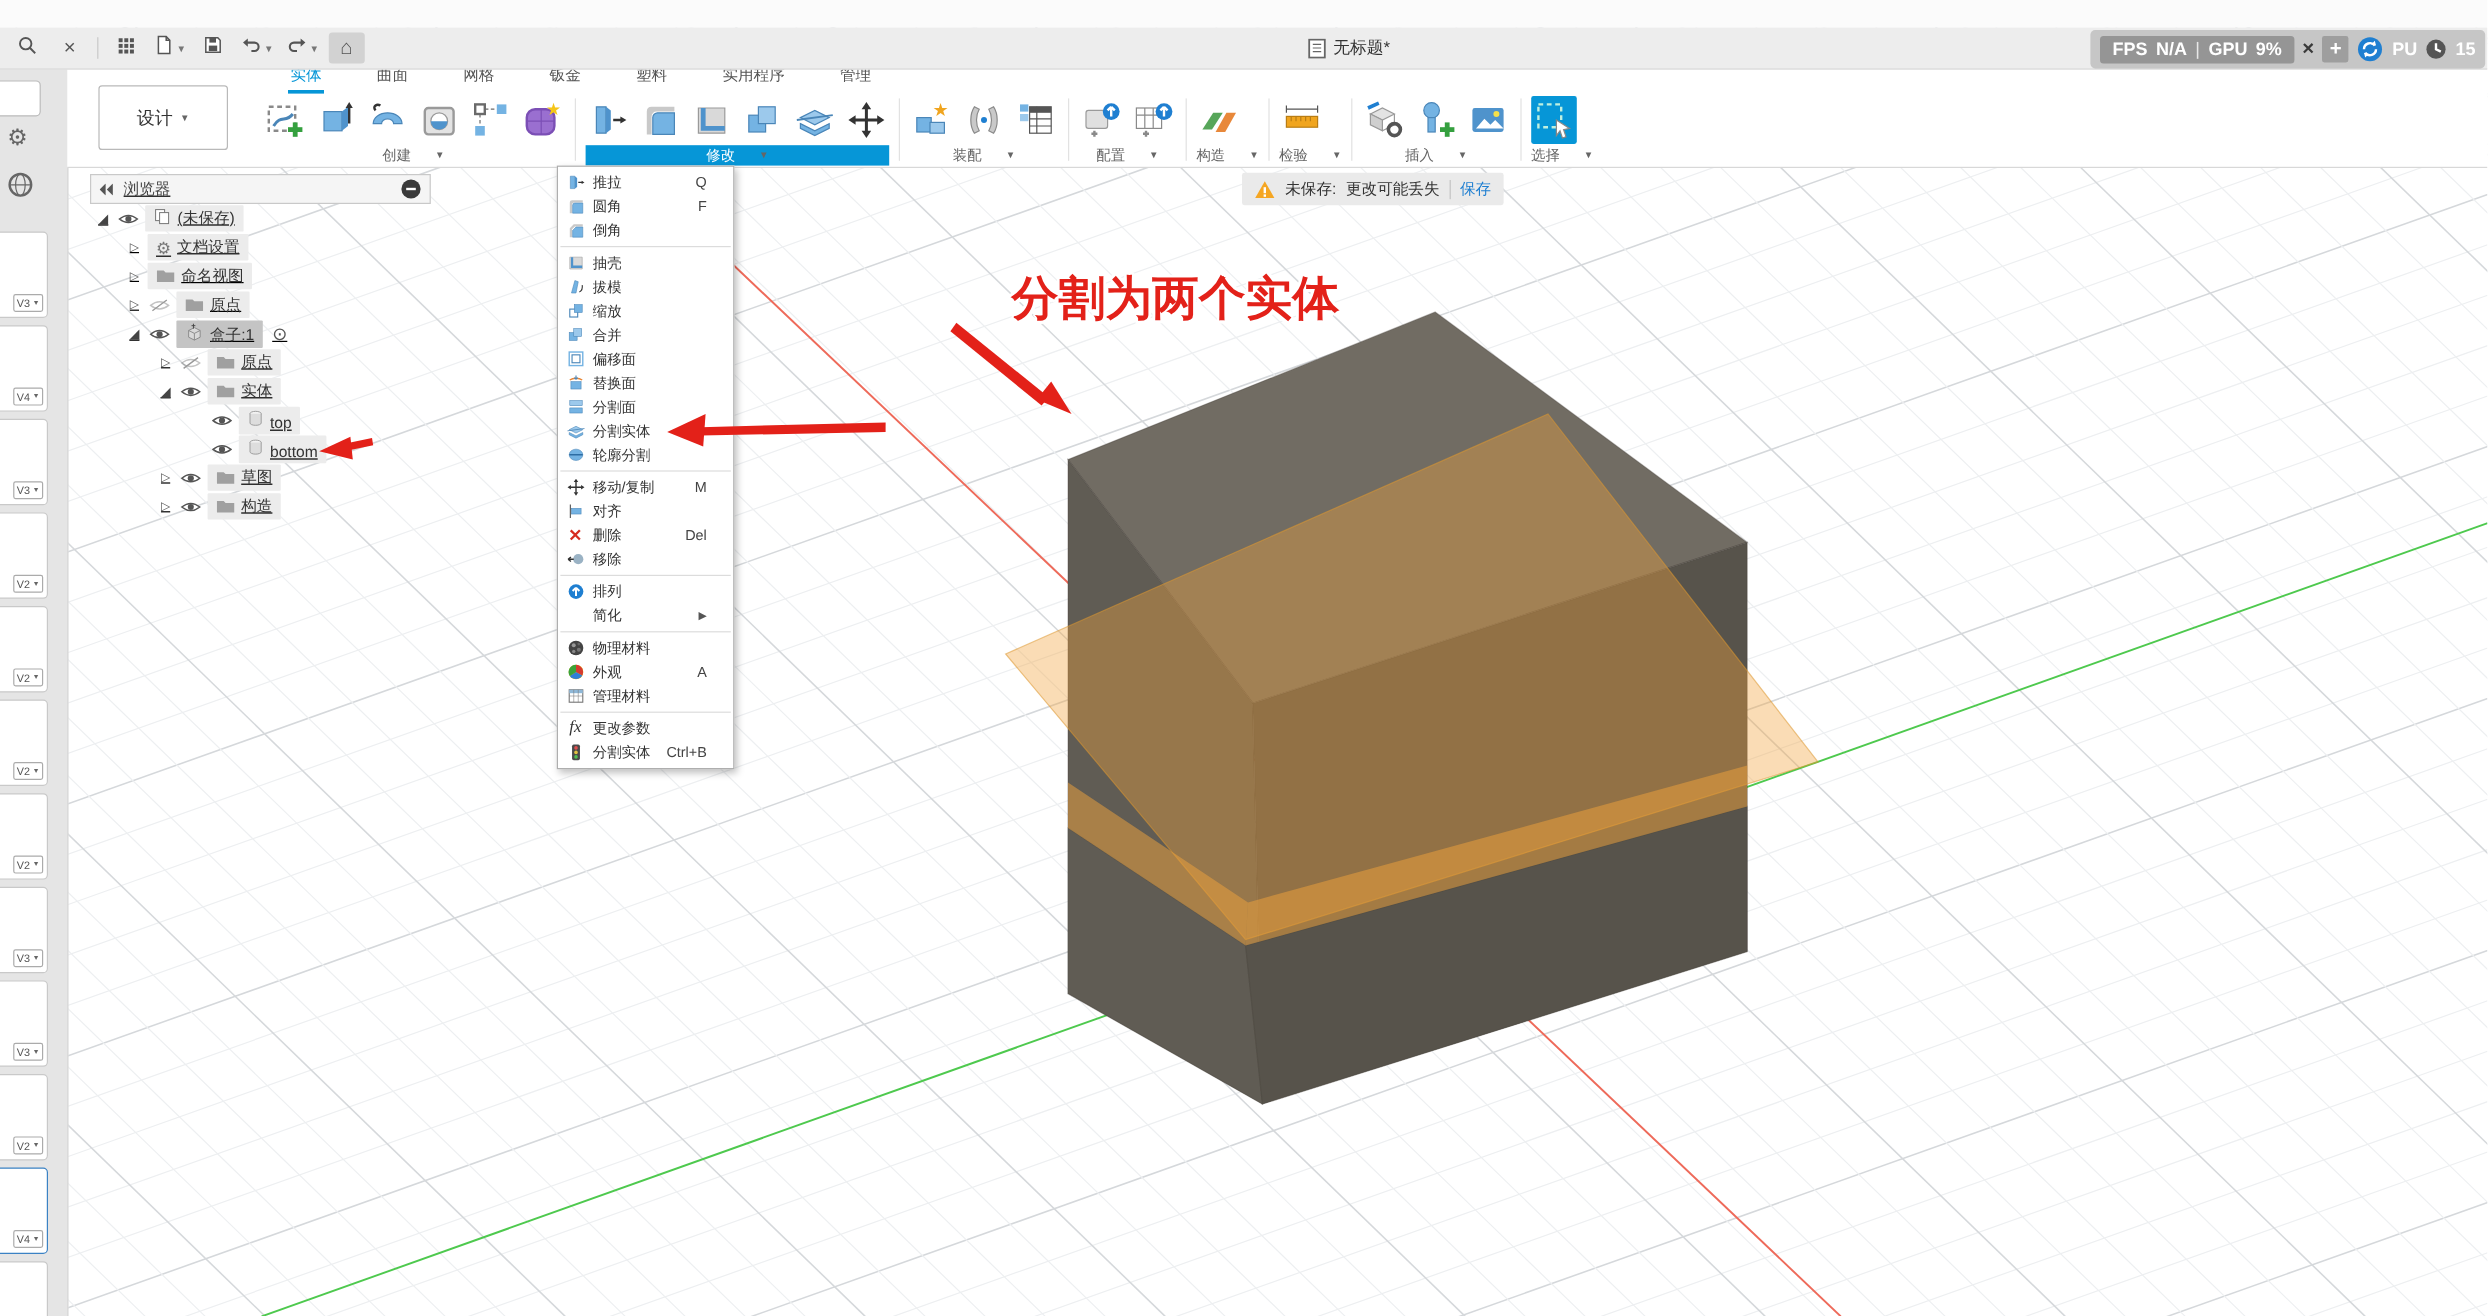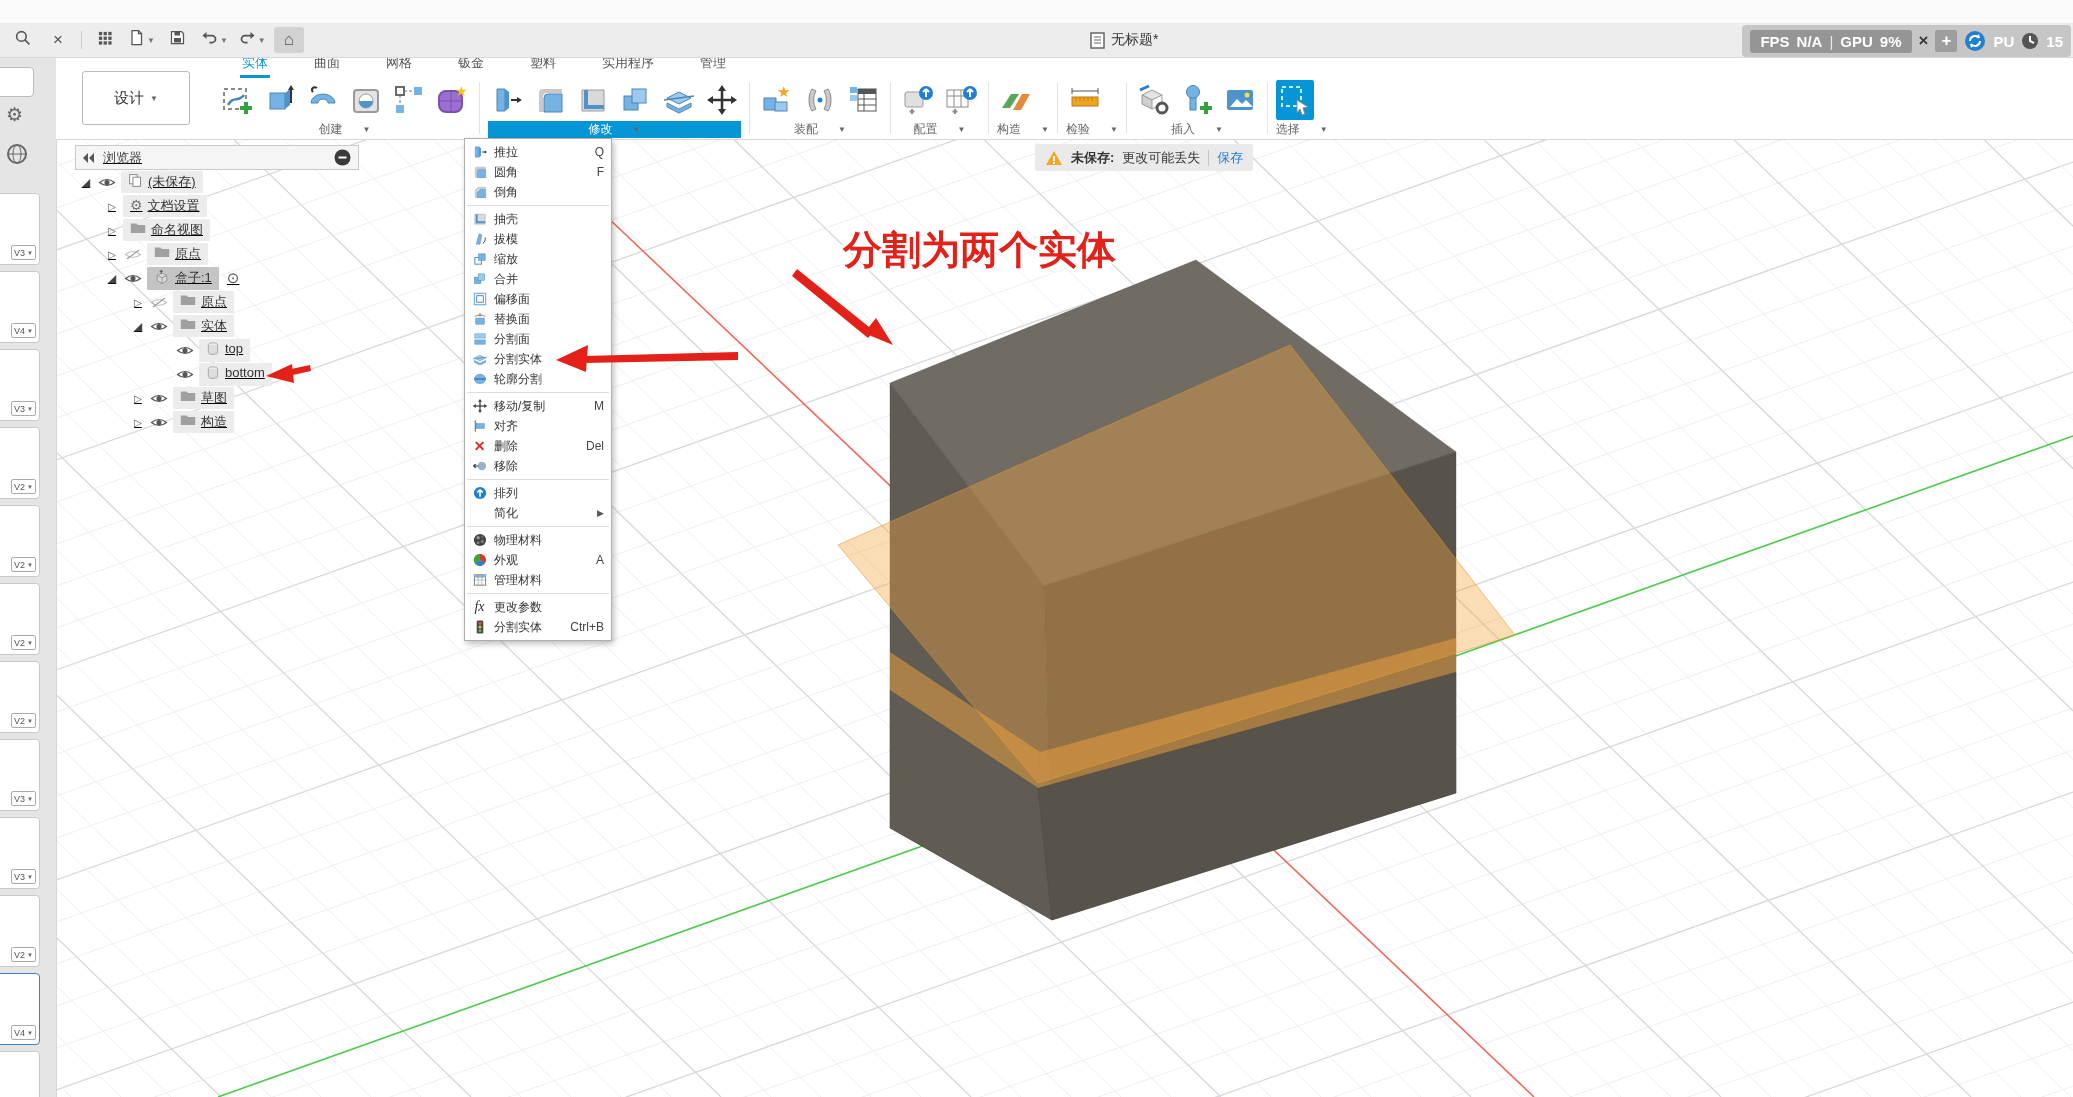--- a/index.html
+++ b/index.html
@@ -39,40 +39,40 @@
   #ribbon-groups{position:absolute;left:154px;top:21px;height:60px;display:flex;align-items:stretch;}
   .rgroup{display:flex;flex-direction:column;padding:0 8px;}
   .gsep{width:1px;background:#e2e2e2;margin:4px 0;}
   .ricons{flex:1;display:flex;align-items:center;gap:5px;}
   .ric{width:38px;height:40px;display:flex;align-items:center;justify-content:center;border-radius:2px;}
   .ric.sel-bg{background:#0696d7;}
   .glabel{height:17px;font-size:12px;color:#666;display:flex;align-items:center;justify-content:center;gap:20px;}
   .glabel.active{background:#0696d7;color:#fff;}
   
   #warning-chip{display:flex;align-items:center;gap:8px;background:#eaeaea;padding:0 10px;font-size:13px;color:#333;border-radius:2px;}
-  #warning-chip .bold{font-weight:bold;}
+  #warning-chip .bold{font-weight:normal;}
   #warning-chip .wdiv{width:1px;height:16px;background:#c4c4c4;}
   #warning-chip .save{color:#1f7fd1;}
   
-  .mi{display:flex;align-items:center;height:20px;padding:0 7px 0 6px;font-size:12px;color:#333;gap:6px;}
+  .mi{display:flex;align-items:center;height:20px;padding:0 22px 0 6px;font-size:12px;color:#333;gap:6px;}
   .mi .mic{width:17px;height:17px;display:flex;align-items:center;justify-content:center;flex:none;}
   .mi .mlabel{flex:1;white-space:nowrap;}
   .mi .msc{color:#444;margin-left:4px;}
   .mi .msub{color:#555;font-size:9px;}
   .msep{height:1px;background:#dcdcdc;margin:3px 2px;}
   .mic-delete{color:#d62b1f;font-weight:bold;font-size:14px;}
   .mic-fx{font-family:"Liberation Serif",serif;font-style:italic;font-size:14px;color:#333;}
   
   #browser-header{height:23px;background:#f5f5f5;border:1px solid #c9c9c9;display:flex;align-items:center;padding:0 7px;gap:8px;font-size:13px;color:#444;}
   #browser-header .flex{flex:1;}
   .trow{height:24px;display:flex;align-items:center;gap:4px;}
   .texp{width:14px;text-align:center;color:#555;font-size:10px;}
   .texp.exp{font-size:11px;color:#444;}
   .teye{width:20px;display:flex;justify-content:center;}
-  .tchip{display:inline-flex;align-items:flex-start;gap:5px;background:#ececec;padding:2px 7px;font-size:13px;color:#333;border-radius:1px;}
+  .tchip{display:inline-flex;align-items:flex-end;gap:5px;background:#ececec;padding:2px 7px;font-size:13px;color:#333;border-radius:1px;}
   .tchip.selected{background:#c4c4c4;}
   .tradio{font-size:15px;color:#555;margin-left:4px;}
   .tgear{font-size:14px;color:#777;}
   
   .dp-btn-frag{position:absolute;left:-6px;top:10px;width:38px;height:28px;background:#fff;border:1px solid #bbb;border-radius:4px;}
   .dp-gear{position:absolute;left:6px;top:46px;font-size:19px;color:#666;}
   .dp-globe{position:absolute;left:6px;top:86px;}
   .dp-card{position:absolute;left:-6px;width:44px;background:#fff;border:1px solid #c9c9c9;border-radius:4px;}
   .dp-card.selected{border:1px solid #3b82c4;}
   .dp-chip{position:absolute;right:3px;bottom:4px;display:flex;align-items:center;gap:2px;border:1px solid #ababab;background:#fff;border-radius:2px;font-size:9px;color:#555;padding:0 2px;height:13px;}

